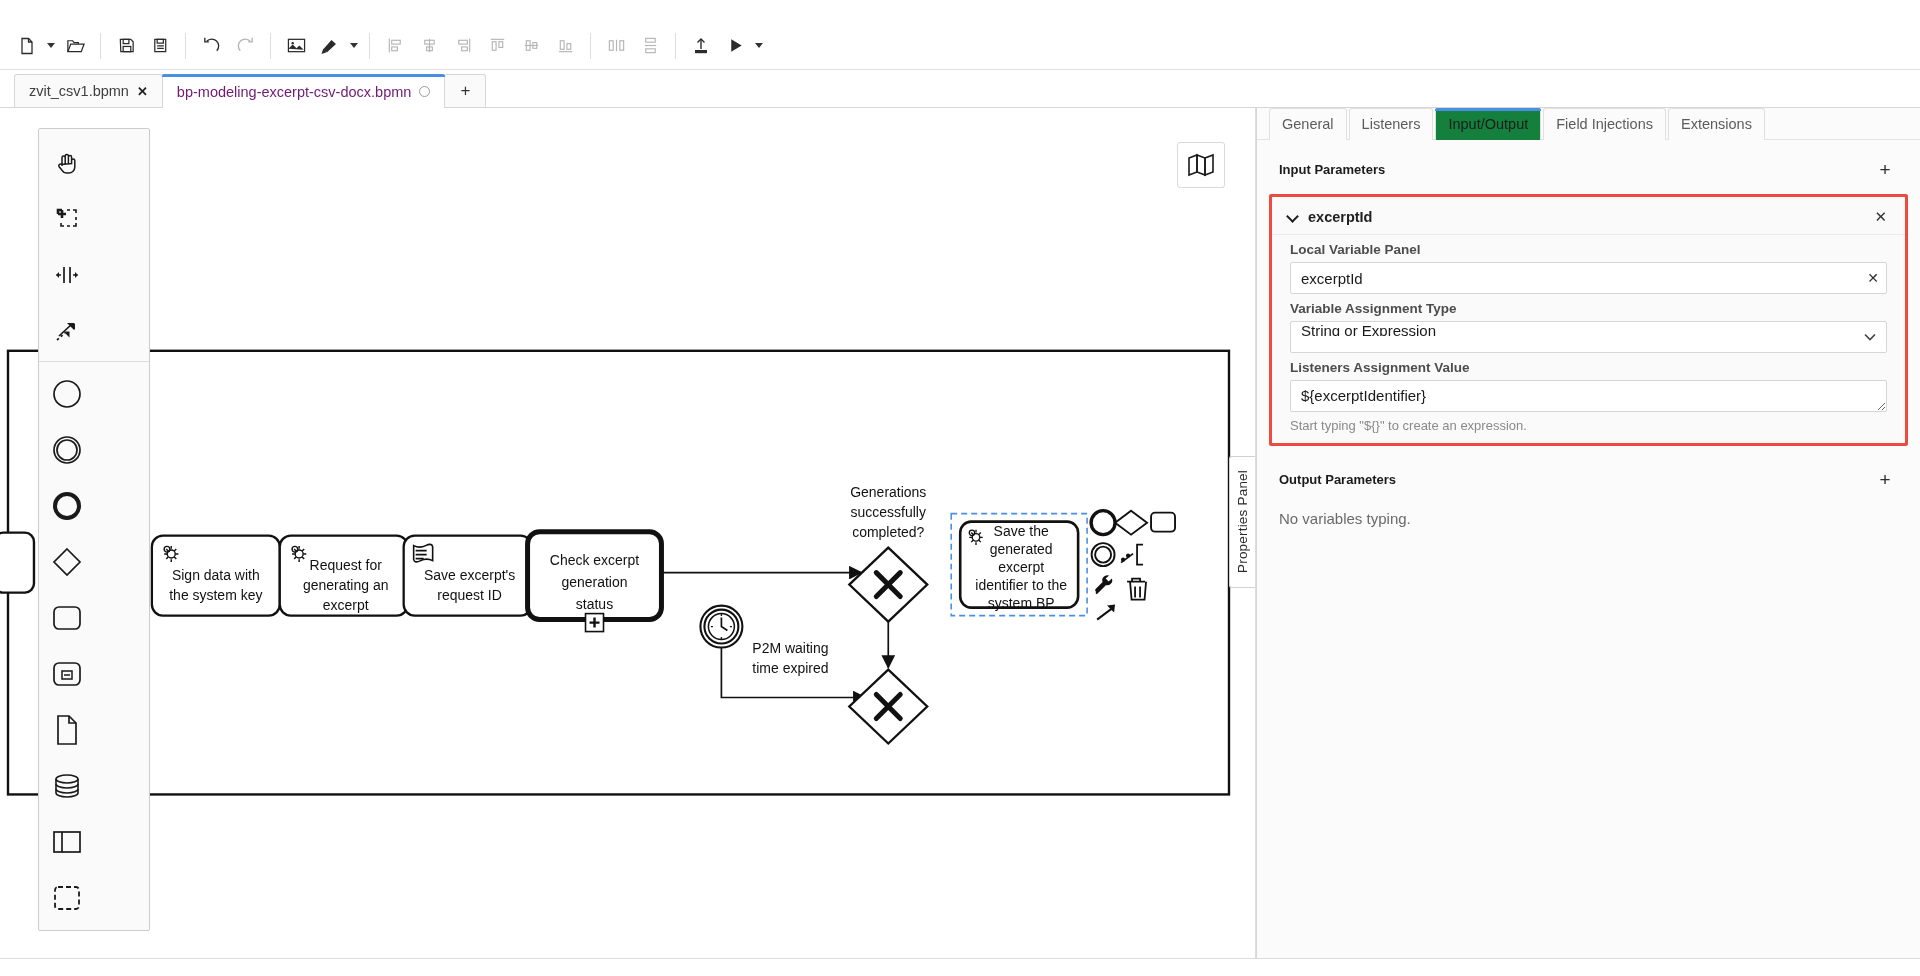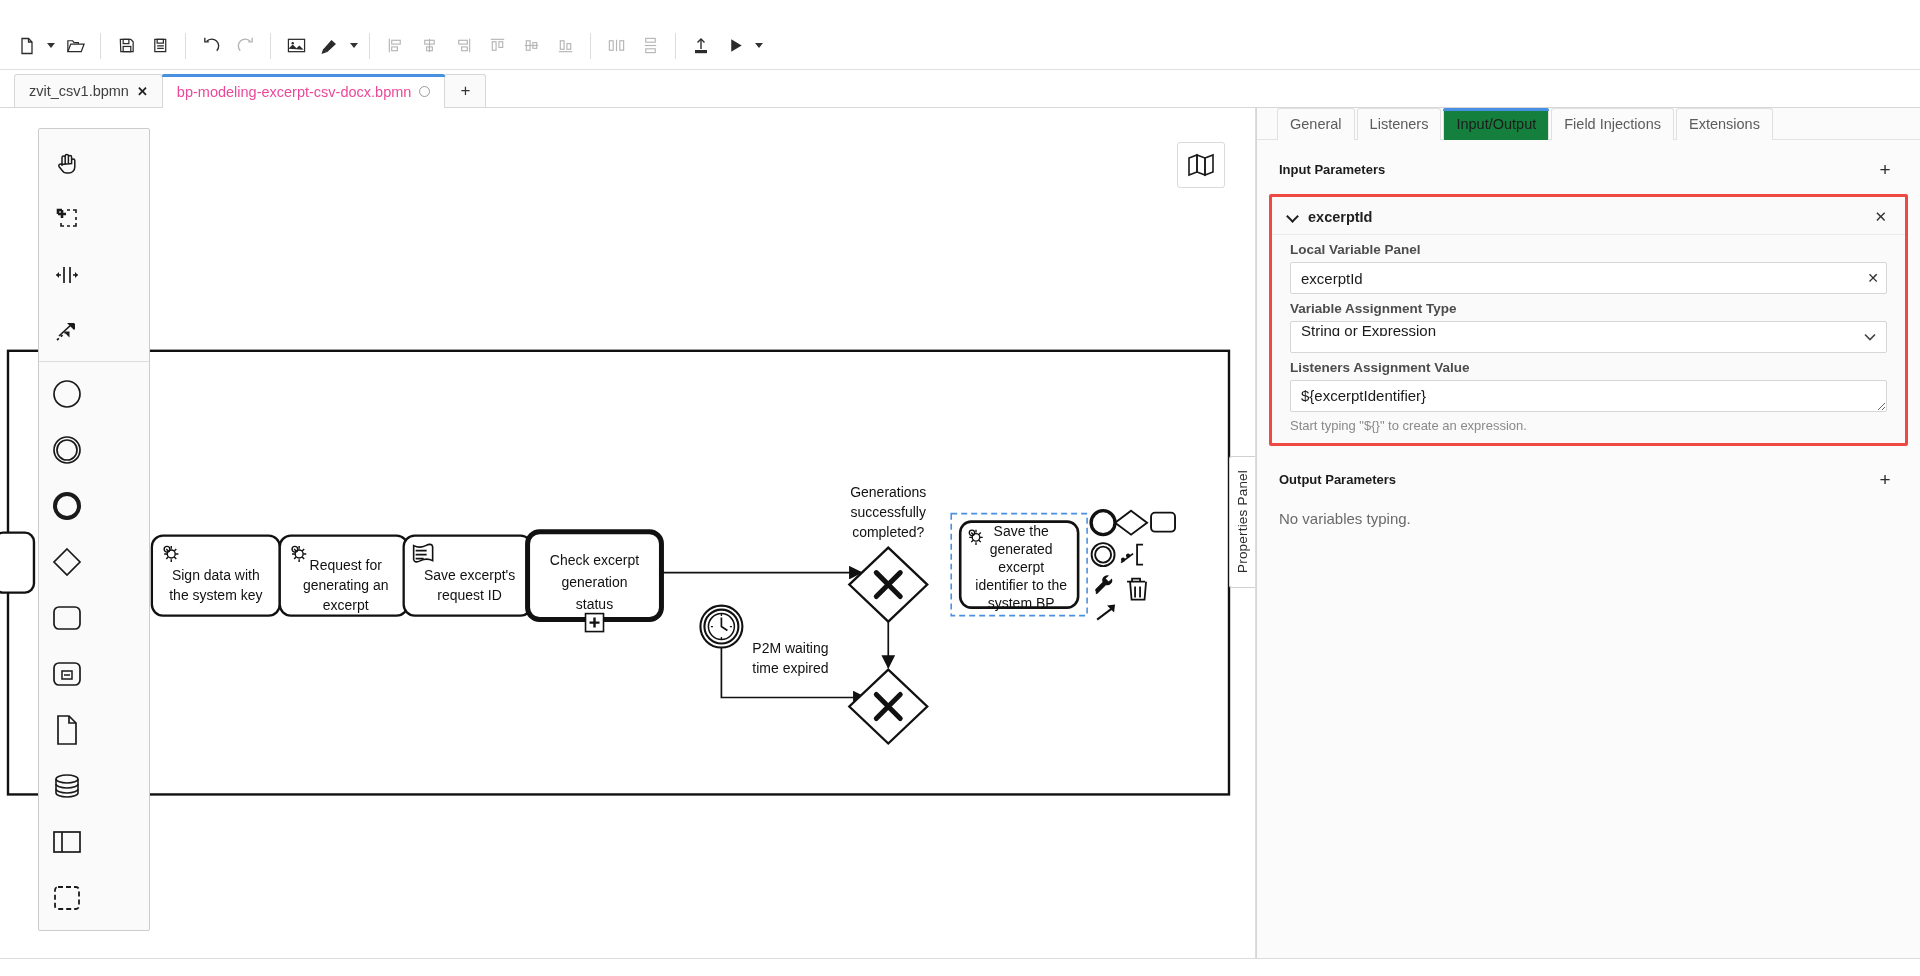--- a/index.html
+++ b/index.html
@@ -59,21 +59,21 @@
     border-bottom: none;
     background: #fafafa;
     border-radius: 3px 3px 0 0;
     margin-right: -1px;
     cursor: pointer;
     position: relative;
     white-space: nowrap;
   }
   .tab.active {
     background: #fff;
-    color: #ec4899;
+    color: #701a75;
     z-index: 3;
     height: 34px;
     margin-bottom: -1px;
   }
   .tab.active::before {
     content:""; position:absolute; left:-1px; right:-1px; top:-1px;
     height: 3px; background: #4a90e2;
     border-radius: 2px 2px 0 0;
   }
   .tab-close {
@@ -157,21 +157,21 @@
     overflow: hidden;
     border-left: 1px solid #d6d6d6;
   }
   .props-title {
     font-size: 22.5px; font-weight: bold; color: #1b1b1b;
     padding: 22px 22px 12px 22px;
     letter-spacing: .1px;
   }
   .props-tabs {
     display: flex; align-items: center;
-    padding-left: 20px; gap: 2px;
+    padding-left: 12px; gap: 2px;
     border-bottom: 1px solid #e3e3e3;
   }
   .ptab {
     font-size: 14.5px; color: #5c5c5c;
     padding: 7px 12px 8px 12px;
     border: 1px solid #e0e0e0; border-bottom: none;
     background: #fbfbfb;
     border-radius: 3px 3px 0 0;
     cursor: pointer; position: relative;
     white-space: nowrap; margin-bottom: -1px;

